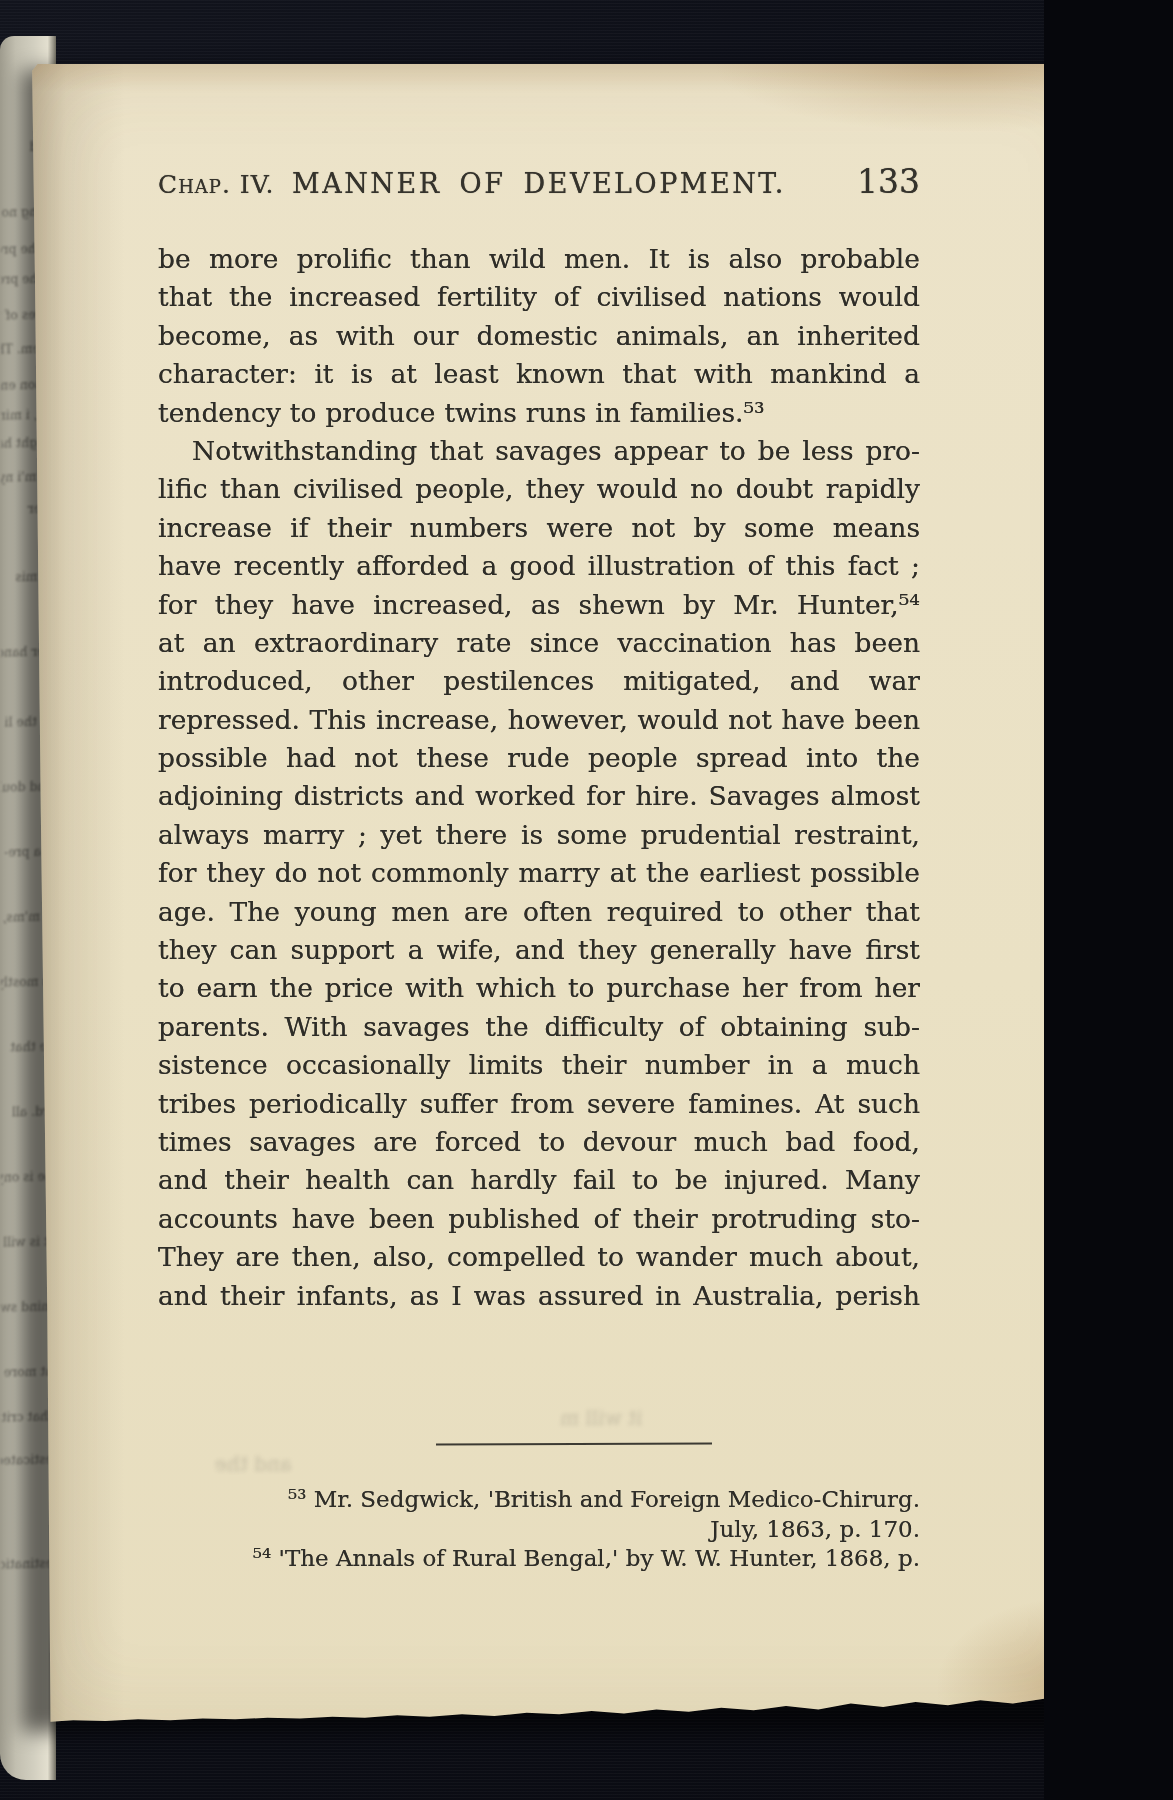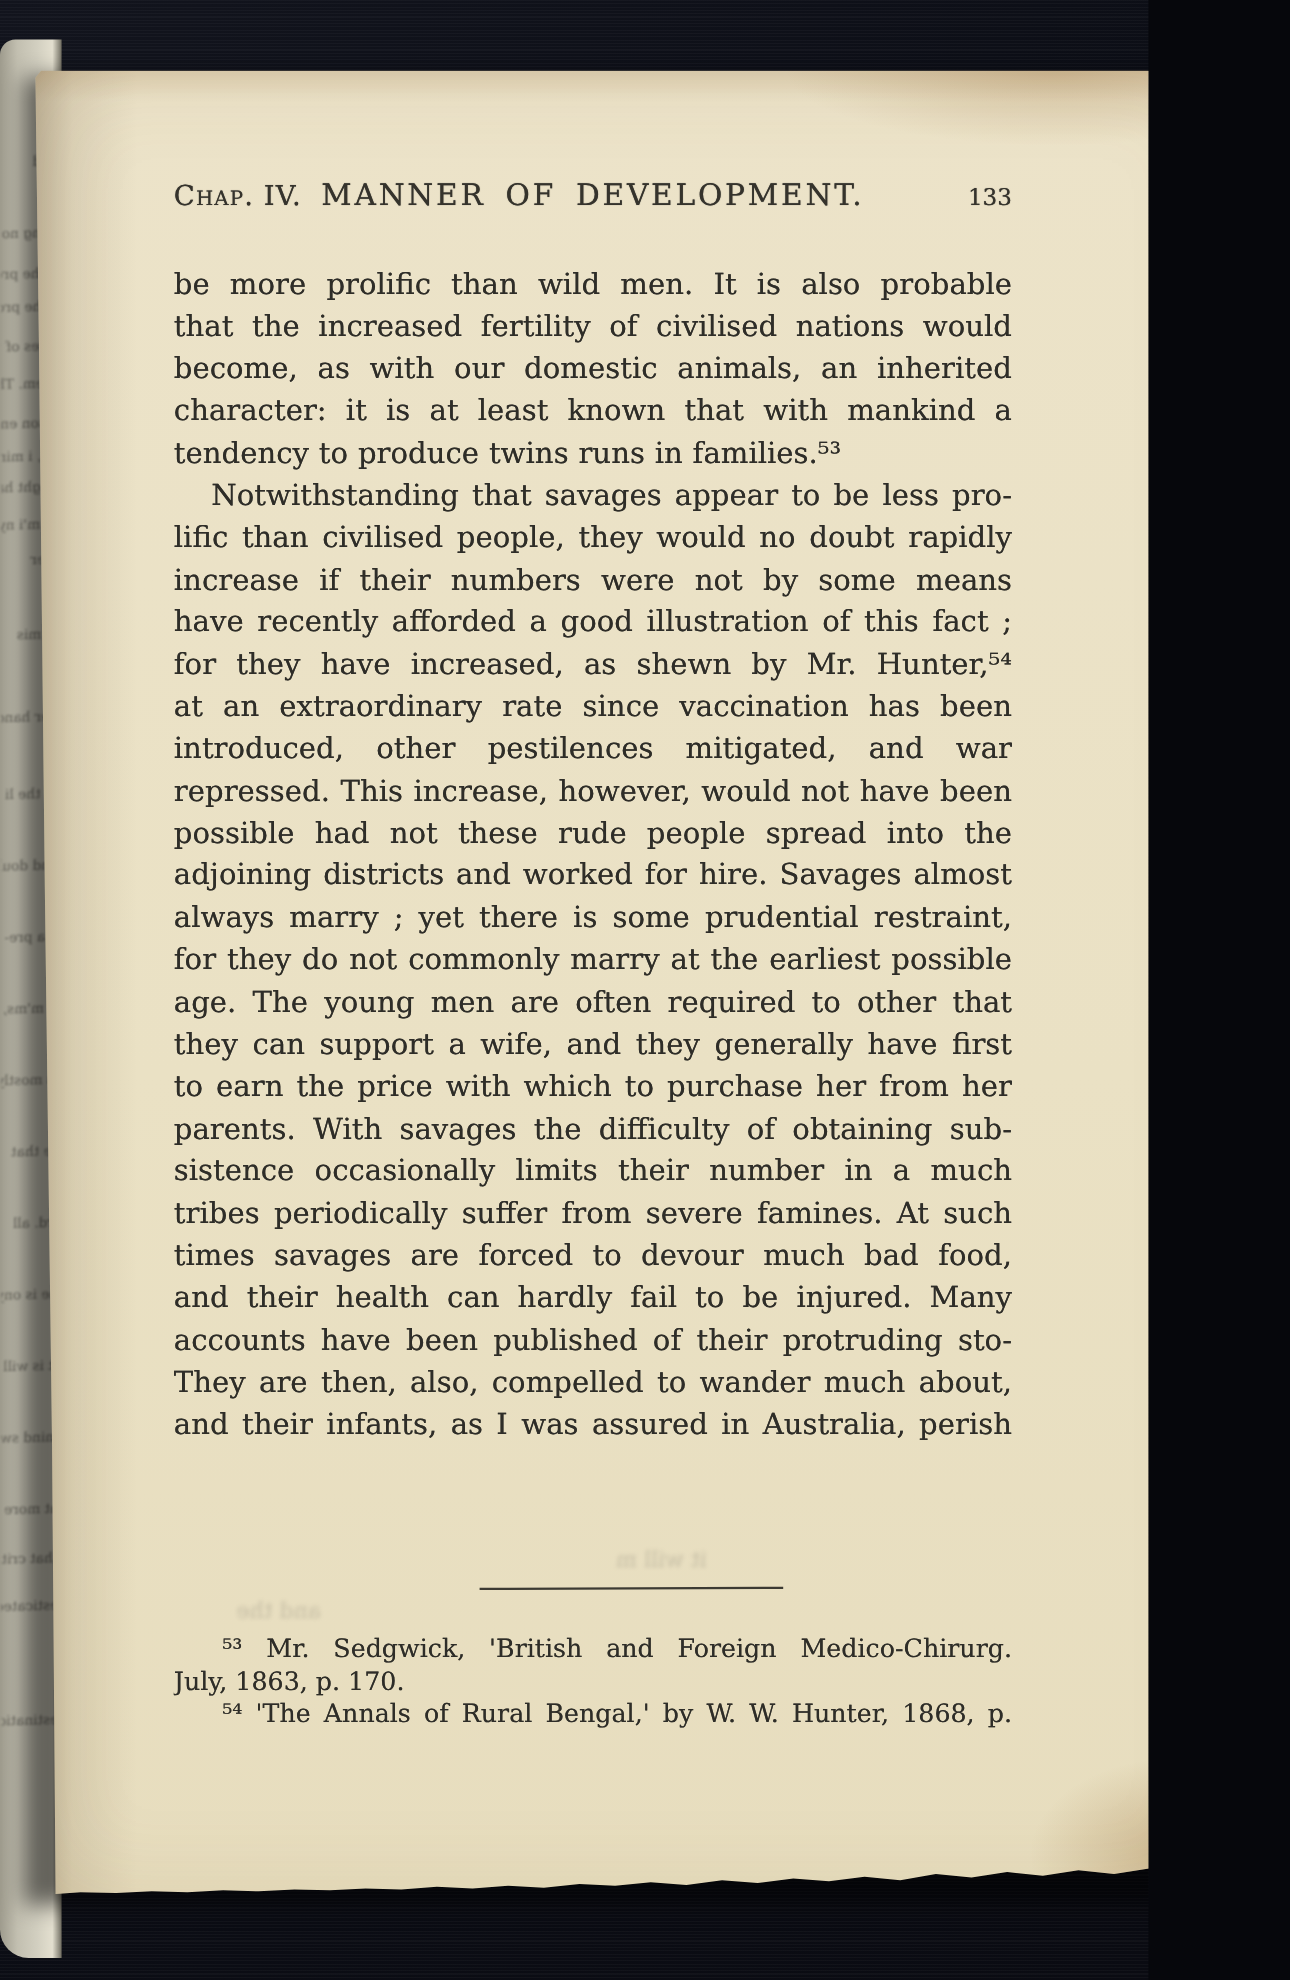--- a/index.html
+++ b/index.html
@@ -48,39 +48,39 @@
       1.6% 75%, 1.0% 45%, 0.5% 15%
     );
   }
   .header{
     position:absolute; left:128px; top:98px; width:762px;
     display:flex; align-items:baseline;
     color:#35332c; text-shadow:0 0 .7px rgba(45,43,38,.85);
   }
   .chap{flex:1; font-variant:small-caps; font-size:25px; letter-spacing:1px;}
   .rtitle{font-size:27px; letter-spacing:2.5px; word-spacing:7px; text-align:center;}
-  .pagenum{flex:1; text-align:right; font-size:21px;}
+  .pagenum{flex:1; text-align:right; font-size:33px;}
   .body-block{
     position:absolute; left:128px; top:176px; width:762px;
     font-size:26.5px; word-spacing:.5px;
     text-shadow:0 0 .6px rgba(46,45,40,.8);
   }
   .line{height:38.4px; line-height:38.4px; overflow:hidden;}
   .j{text-align:justify;}
   .j::after{content:""; display:inline-block; width:100%; height:0;}
   .ind{text-indent:34px;}
   .fnrule{
     position:absolute; left:406px; top:1379px; width:276px; height:2px;
     background:#3c3a33; transform:rotate(-0.2deg);
   }
   .footnotes{
     position:absolute; left:128px; top:1421px; width:762px;
     font-size:23px; text-shadow:0 0 .5px rgba(46,45,40,.75);
   }
-  .fline{height:29.5px; line-height:29.5px; overflow:hidden;}
+  .fline{height:29.5px; line-height:29.5px; overflow:hidden;text-align:right;}
   .ind2{text-indent:44px;}
   .ghost{
     position:absolute; color:#6a675c; font-size:20px; white-space:nowrap;
     transform:scaleX(-1); filter:blur(2px); opacity:.28;
   }
 </style>
 </head>
 <body>
 
 <div class="stage">

